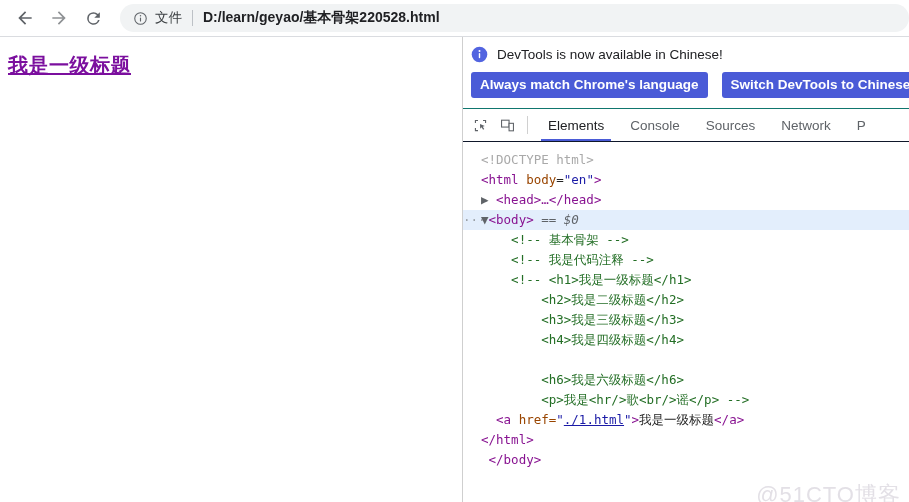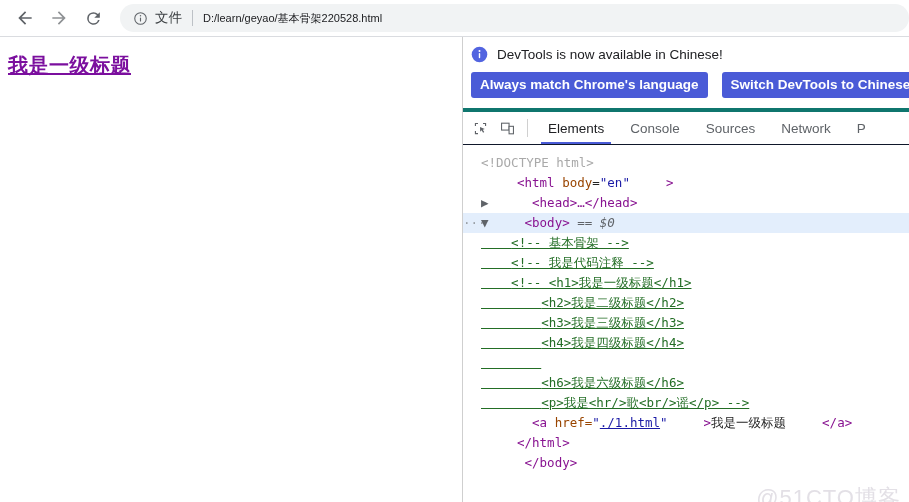--- a/index.html
+++ b/index.html
@@ -61,25 +61,26 @@
     white-space: nowrap;
     flex: 0 0 auto;
   }
   .omni-sep {
     width: 1px; height: 16px;
     background: #bdc1c6;
     margin: 0 10px;
     flex: 0 0 auto;
   }
   .omni-url {
-    font-size: 11px;
+    font-size: 14px;
     color: #202124;
     white-space: nowrap;
     overflow: hidden;
     flex: 1 1 auto;
+    font-weight: bold;
   }
 
   .toolbar-divider {
     position: absolute;
     top: 36px; left: 0;
     width: 909px; height: 1px;
     background: #dadce0;
   }
 
   
@@ -118,21 +119,21 @@
     background: #ffffff;
     overflow: hidden;
   }
 
   
   .dt-banner {
     position: relative;
     width: 100%;
     padding: 9px 0 10px 8px;
     background: #ffffff;
-    border-bottom: 4px solid #0f766e;
+    border-bottom: 1px solid #0f766e;
   }
   .dt-banner-row {
     display: flex;
     align-items: center;
     margin-bottom: 9px;
   }
   .info-icon {
     width: 17px; height: 17px;
     flex: 0 0 auto;
     margin-right: 9px;
@@ -229,26 +230,26 @@
     background: #e3eefc;
     padding-left: 0;
   }
   .dom-line.sel .gutter {
     display: inline-block;
     width: 18px;
     color: #9aa0a6;
     text-align: left;
   }
   .tok-doctype { color: #a9a9a9; }
-  .tok-tag     { color: #881391; margin-left: 36px; }
+  .tok-tag     { color: #881391; }
   .tok-attr    { color: #994500; }
   .tok-val     { color: #1a1aa6; }
   .tok-link    { color: #1a1aa6; text-decoration: underline; cursor: pointer; }
   .tok-text    { color: #222222; }
-  .tok-comment { color: #236e25; text-decoration: underline; }
+  .tok-comment { color: #236e25; }
   .tok-sel     { color: #5f6368; font-style: italic; }
   .arrow       { color: #5f6368; }
 
   .watermark {
     position: absolute;
     right: 8px; bottom: 4px;
     font-size: 22px;
     color: #e3e0e6;
     font-family: "Liberation Sans", "DejaVu Sans", sans-serif;
     letter-spacing: 1px;

